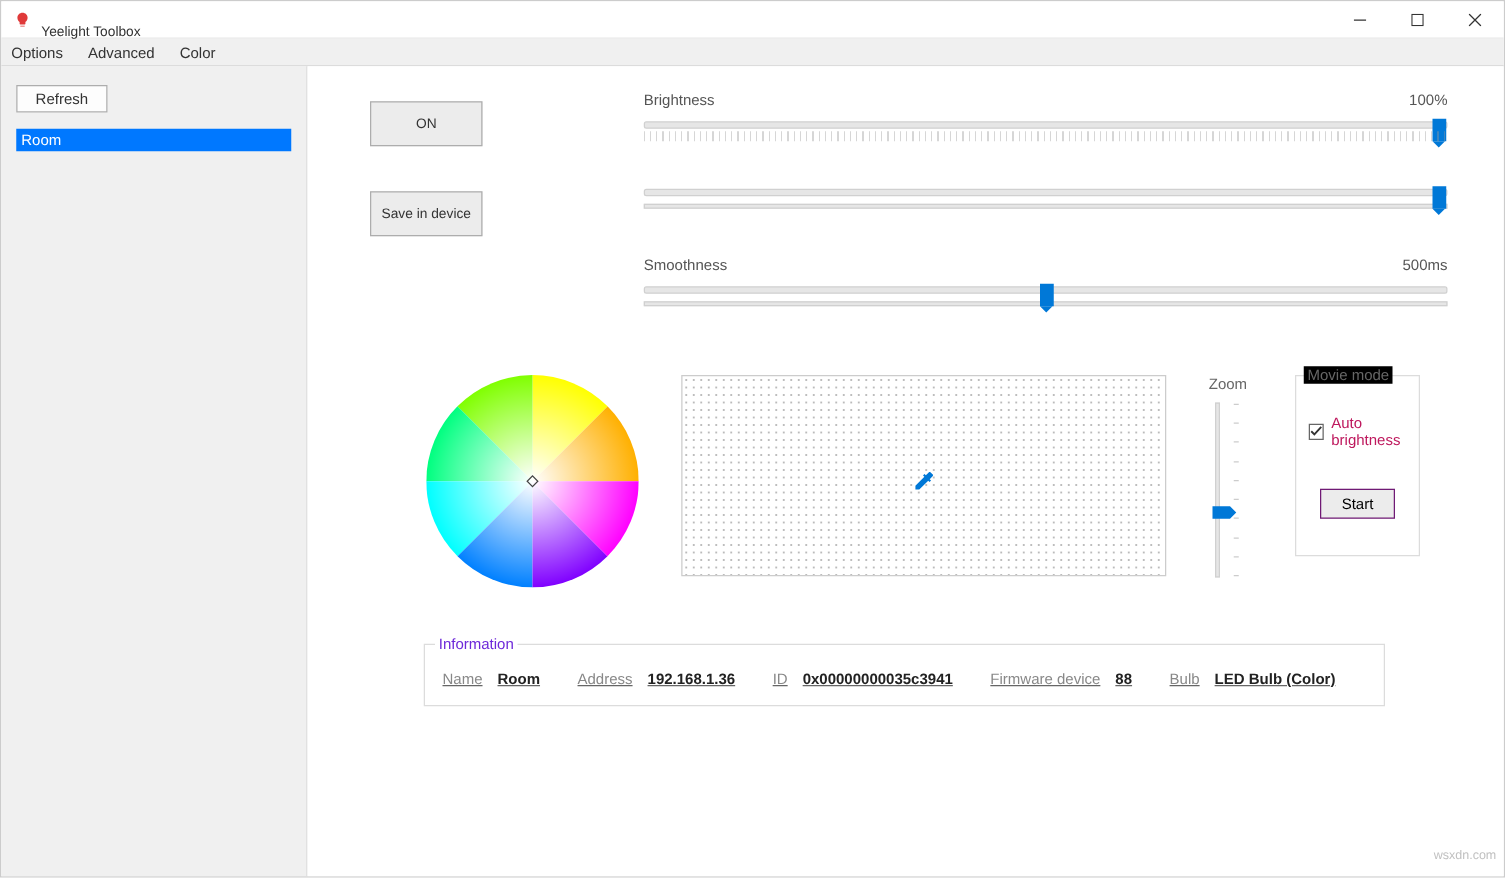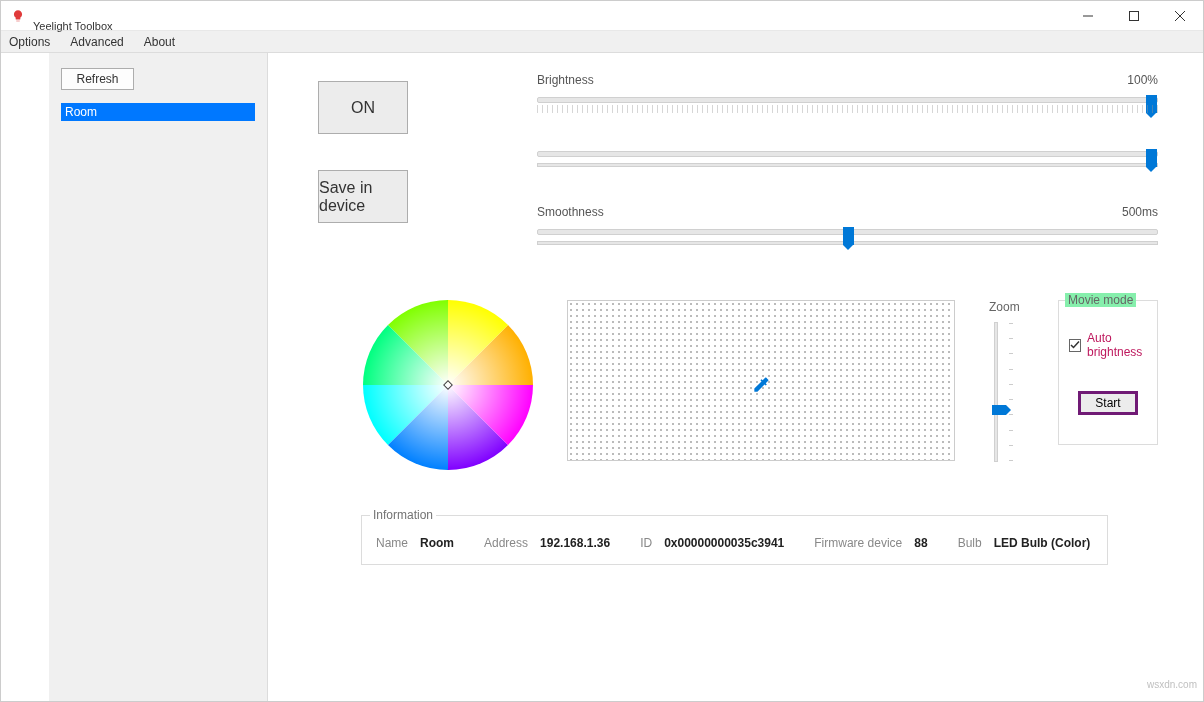--- a/index.html
+++ b/index.html
@@ -11,30 +11,30 @@
     .titlebar .title { font-size: 11px; color: #333; flex: 1; margin-top: 20px; }
     .winbtns { display: flex; height: 100%; }
     .winbtn { width: 46px; height: 100%; display: flex; align-items: center; justify-content: center; font-size: 10px; color: #333; }
     .winbtn svg { width: 10px; height: 10px; }
 
     
     .menubar { height: 22px; background: #f0f0f0; display: flex; align-items: center; padding: 0 8px; gap: 20px; border-bottom: 1px solid #dcdcdc; }
     .menubar span { font-size: 12px; color: #333; }
 
     
-    .main { display: flex; height: 649px; padding-left: 48px; }
+    .main { display: flex; height: 649px; }
     .sidebar { width: 245px; background: #f0f0f0; border-right: 1px solid #dcdcdc; padding: 15px 12px; }
     .refresh-btn { width: 73px; height: 22px; background: #fdfdfd; border: 1px solid #adadad; font-size: 12px; color: #333; display: flex; align-items: center; justify-content: center; margin-bottom: 13px; }
     .device-item { background: #0078ff; color: #fff; font-size: 12px; padding: 2px 4px; width: 100%; }
 
     .content { flex: 1; padding: 20px 45px 0 45px; position: relative; background: #fff; }
 
     
     .left-btns { position: absolute; left: 50px; top: 28px; }
-    .big-btn { width: 90px; height: 53px; background: #ececec; border: 1px solid #adadad; font-size: 16px; color: #333; display: flex; align-items: center; justify-content: center; margin-bottom: 36px; }
+    .big-btn { width: 90px; height: 36px; background: #ececec; border: 1px solid #adadad; font-size: 11px; color: #333; display: flex; align-items: center; justify-content: center; margin-bottom: 36px; }
 
     
     .sliders { margin-left: 224px; }
     .slider-row { margin-bottom: 38px; }
     .slider-header { display: flex; justify-content: space-between; font-size: 12px; color: #555; margin-bottom: 10px; gap: 38px; }
     .slider-track { position: relative; height: 6px; background: #e6e6e6; border: 1px solid #d0d0d0; border-radius: 2px; }
     .slider-thumb { position: absolute; top: -3px; width: 11px; height: 18px; background: #0078d7; }
     .slider-thumb::after { content: ""; position: absolute; bottom: -5px; left: 0; border-left: 5.5px solid transparent; border-right: 5.5px solid transparent; border-top: 5px solid #0078d7; }
     .slider-ticks { height: 8px; margin-top: 2px; background: repeating-linear-gradient(to right, #999 0, #999 1px, transparent 1px, transparent 5px); opacity: 0.4; }
     .slider-bottom-line { height: 4px; background: #e6e6e6; border: 1px solid #d0d0d0; margin-top: 6px; }
@@ -48,33 +48,33 @@
 
     .zoom-col { width: 35px; }
     .zoom-col .lbl { font-size: 12px; color: #666; margin-bottom: 8px; }
     .zoom-track { position: relative; width: 4px; height: 140px; background: #e6e6e6; border: 1px solid #d0d0d0; margin-left: 5px; }
     .zoom-ticks { position: absolute; left: 14px; top: 0; height: 100%; width: 6px; display: flex; flex-direction: column; justify-content: space-between; }
     .zoom-ticks i { display: block; width: 4px; height: 1px; background: #999; opacity: 0.5; }
     .zoom-thumb { position: absolute; top: 82px; left: -3px; width: 14px; height: 10px; background: #0078d7; }
     .zoom-thumb::after { content: ""; position: absolute; right: -5px; top: 0; border-top: 5px solid transparent; border-bottom: 5px solid transparent; border-left: 5px solid #0078d7; }
 
     .movie-box { border: 1px solid #dcdcdc; padding: 22px 10px 14px 10px; width: 100px; position: relative; height: 145px; }
-    .movie-box .legend { position: absolute; top: -8px; left: 6px; background: #86efac; padding: 0 3px; font-size: 12px; color: #666; }
+    .movie-box .legend { position: absolute; top: -8px; left: 6px; background: #000000; padding: 0 3px; font-size: 12px; color: #666; }
     .checkbox-row { display: flex; align-items: center; gap: 6px; font-size: 12px; color: #be185d; margin-bottom: 32px; margin-top: 8px; }
     .checkbox { width: 13px; height: 13px; border: 1px solid #666; display: flex; align-items: center; justify-content: center; }
     .checkbox svg { width: 10px; height: 10px; }
-    .start-btn { width: 60px; height: 24px; background: #ececec; border: 3px solid #701a75; font-size: 12px; display: flex; align-items: center; justify-content: center; margin: 16px auto; }
+    .start-btn { width: 60px; height: 24px; background: #ececec; border: 1px solid #701a75; font-size: 12px; display: flex; align-items: center; justify-content: center; margin: 16px auto; }
 
     
     .info-panel { border: 1px solid #dcdcdc; margin: 45px 50px 0 48px; padding: 20px 14px 14px 14px; position: relative; }
-    .info-panel .legend { position: absolute; top: -8px; left: 8px; background: #fff; padding: 0 3px; font-size: 12px; color: #737373; }
+    .info-panel .legend { position: absolute; top: -8px; left: 8px; background: #fff; padding: 0 3px; font-size: 12px; color: #6d28d9; }
     .info-row { display: flex; gap: 30px; font-size: 12px; color: #666; align-items: baseline; flex-wrap: nowrap; }
     .info-row .ilbl { color: #888; margin-right: 12px; }
     .info-row .ival { color: #222; font-weight: 600; }
-    .info-pair { display: flex; align-items: flex-end; }
+    .info-pair { display: flex; align-items: flex-end; text-decoration: underline; }
 
     .watermark { position: absolute; right: 6px; bottom: 12px; font-size: 10px; color: #c0c0c0; }
   </style>
 </head>
 <body>
 
 <div class="titlebar">
   <svg class="icon" viewBox="0 0 24 24">
       <path fill="#e03a3a" d="M9 21h6v-1H9v1zm3-19C8 2 5 5 5 9c0 2.4 1.2 4.5 3 5.7V17c0 .6.4 1 1 1h6c.6 0 1-.4 1-1v-2.3c1.8-1.2 3-3.3 3-5.7 0-4-3-7-7-7z"></path>
     </svg>
@@ -94,21 +94,21 @@
         <svg viewBox="0 0 10 10">
           <path d="M0 0l10 10M10 0L0 10" stroke="#333" stroke-width="1"></path>
         </svg>
       </div>
   </div>
 </div>
 
 <div class="menubar">
   <span>Options</span>
   <span>Advanced</span>
-  <span>About</span>
+  <span>Color</span>
 </div>
 
 <div class="main">
 
   <div class="sidebar">
     <div class="refresh-btn">Refresh</div>
     <div class="device-item">Room</div>
   </div>
 
   <div class="content">

